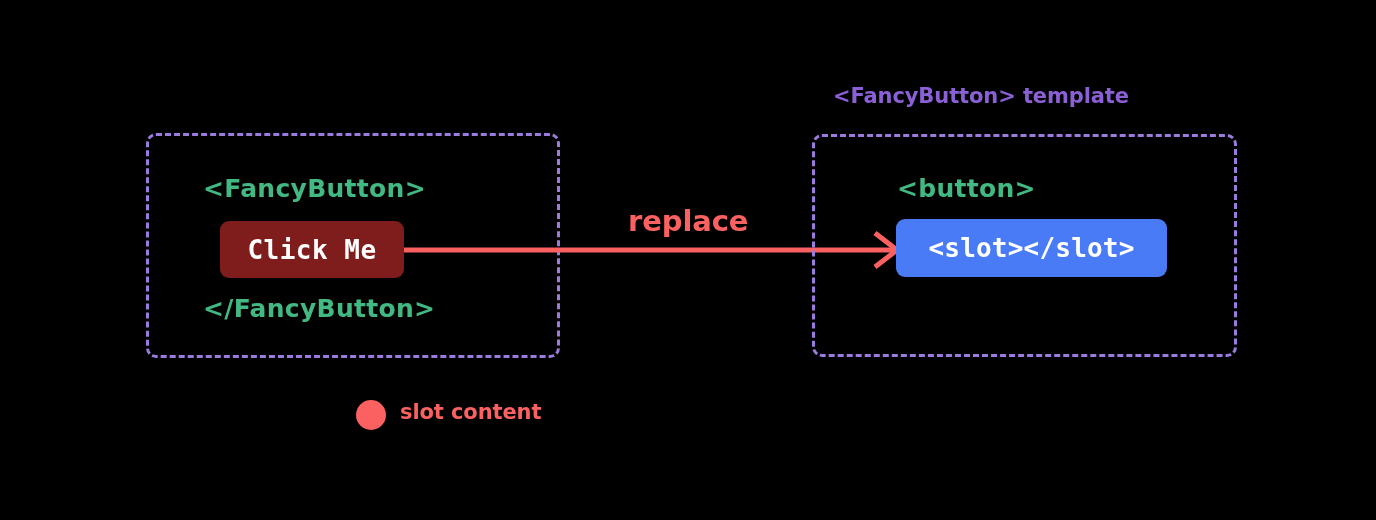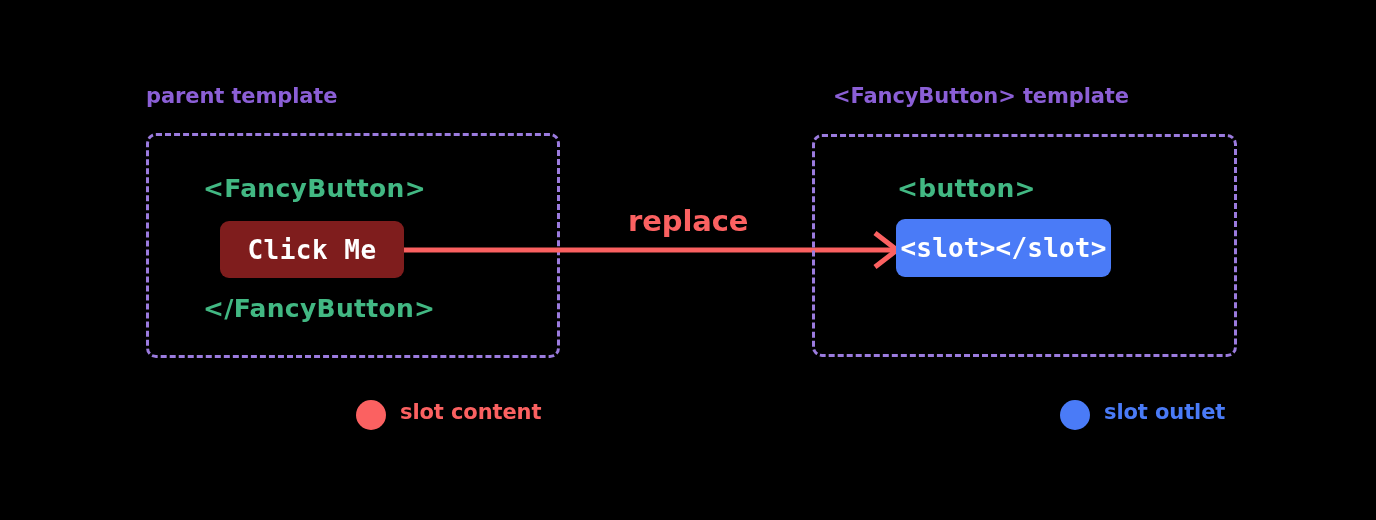--- a/index.html
+++ b/index.html
@@ -78,21 +78,21 @@
     color: #FFFFFF;
     letter-spacing: 0.5px;
     white-space: nowrap;
   }
 
   
   #chip-slot {
     position: absolute;
     left: 896px;
     top: 219px;
-    width: 215px;
+    width: 271px;
     height: 58px;
     background: #4A7BF7;
     border-radius: 9px;
     display: flex;
     align-items: center;
     justify-content: center;
     font-family: "DejaVu Sans Mono", monospace;
     font-weight: bold;
     font-size: 26px;
     color: #FFFFFF;
@@ -146,21 +146,20 @@
   #legend-slot-content .legend-dot   { background: #FB6161; }
   #legend-slot-content .legend-label { color: #FB6161; }
   #legend-slot-outlet .legend-dot    { background: #4A7BF7; }
   #legend-slot-outlet .legend-label  { color: #4A7BF7; }
 </style>
 </head>
 <body>
 
 <div id="stage">
 
-  <div class="panel-heading" id="heading-parent">parent template</div>
 
   <div class="template-box" id="box-parent"></div>
 
   <div class="code-tag" id="tag-fancy-open">&lt;FancyButton&gt;</div>
 
   <div id="chip-click-me">Click Me</div>
 
   <div class="code-tag" id="tag-fancy-close">&lt;/FancyButton&gt;</div>
 
   <div id="label-replace">replace</div>
@@ -177,18 +176,14 @@
   <div class="code-tag" id="tag-button-open">&lt;button&gt;</div>
 
   <div id="chip-slot">&lt;slot&gt;&lt;/slot&gt;</div>
 
 
   <div class="legend-item" id="legend-slot-content">
     <span class="legend-dot"></span>
     <span class="legend-label">slot content</span>
   </div>
 
-  <div class="legend-item" id="legend-slot-outlet">
-    <span class="legend-dot"></span>
-    <span class="legend-label">slot outlet</span>
-  </div>
 
 </div>
 
 </body></html>

